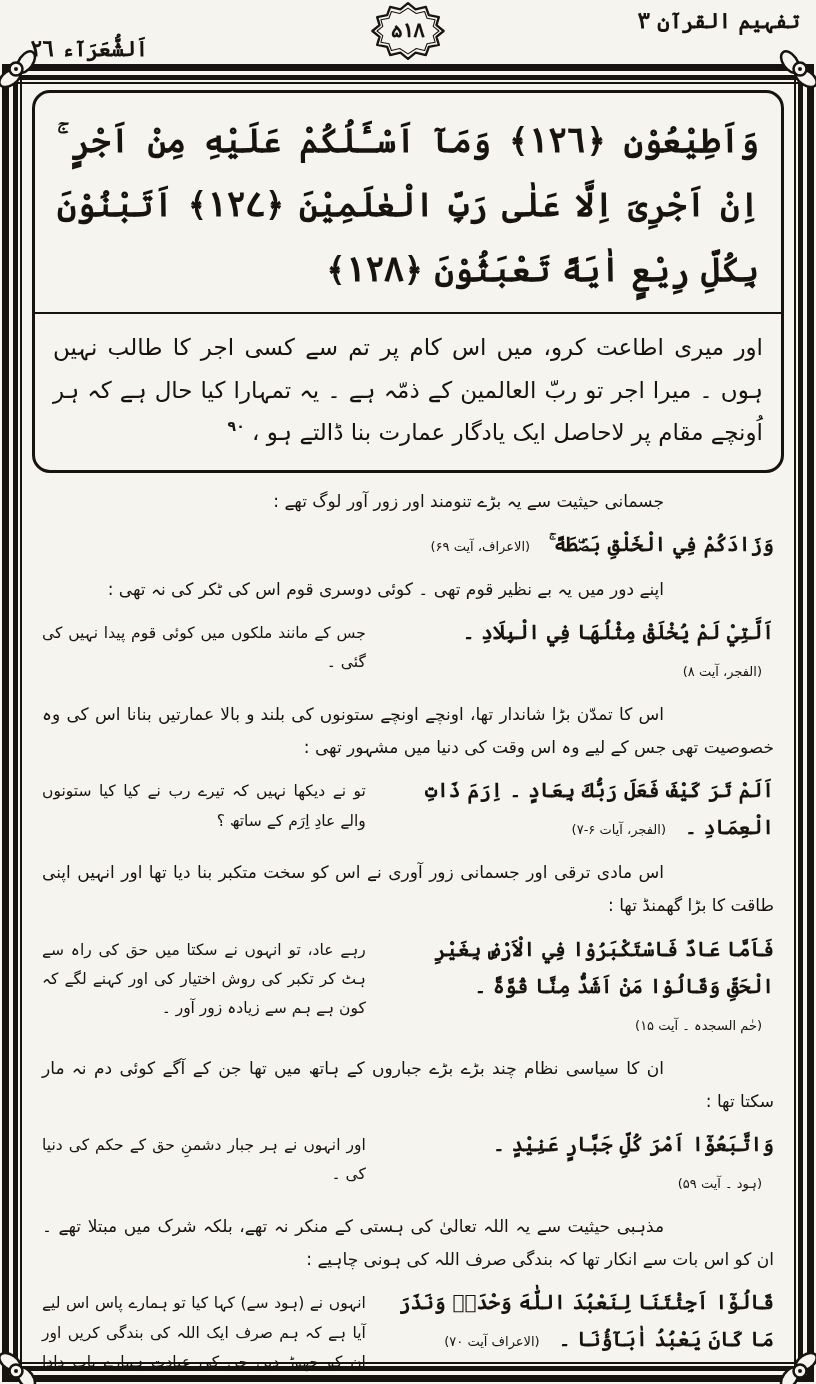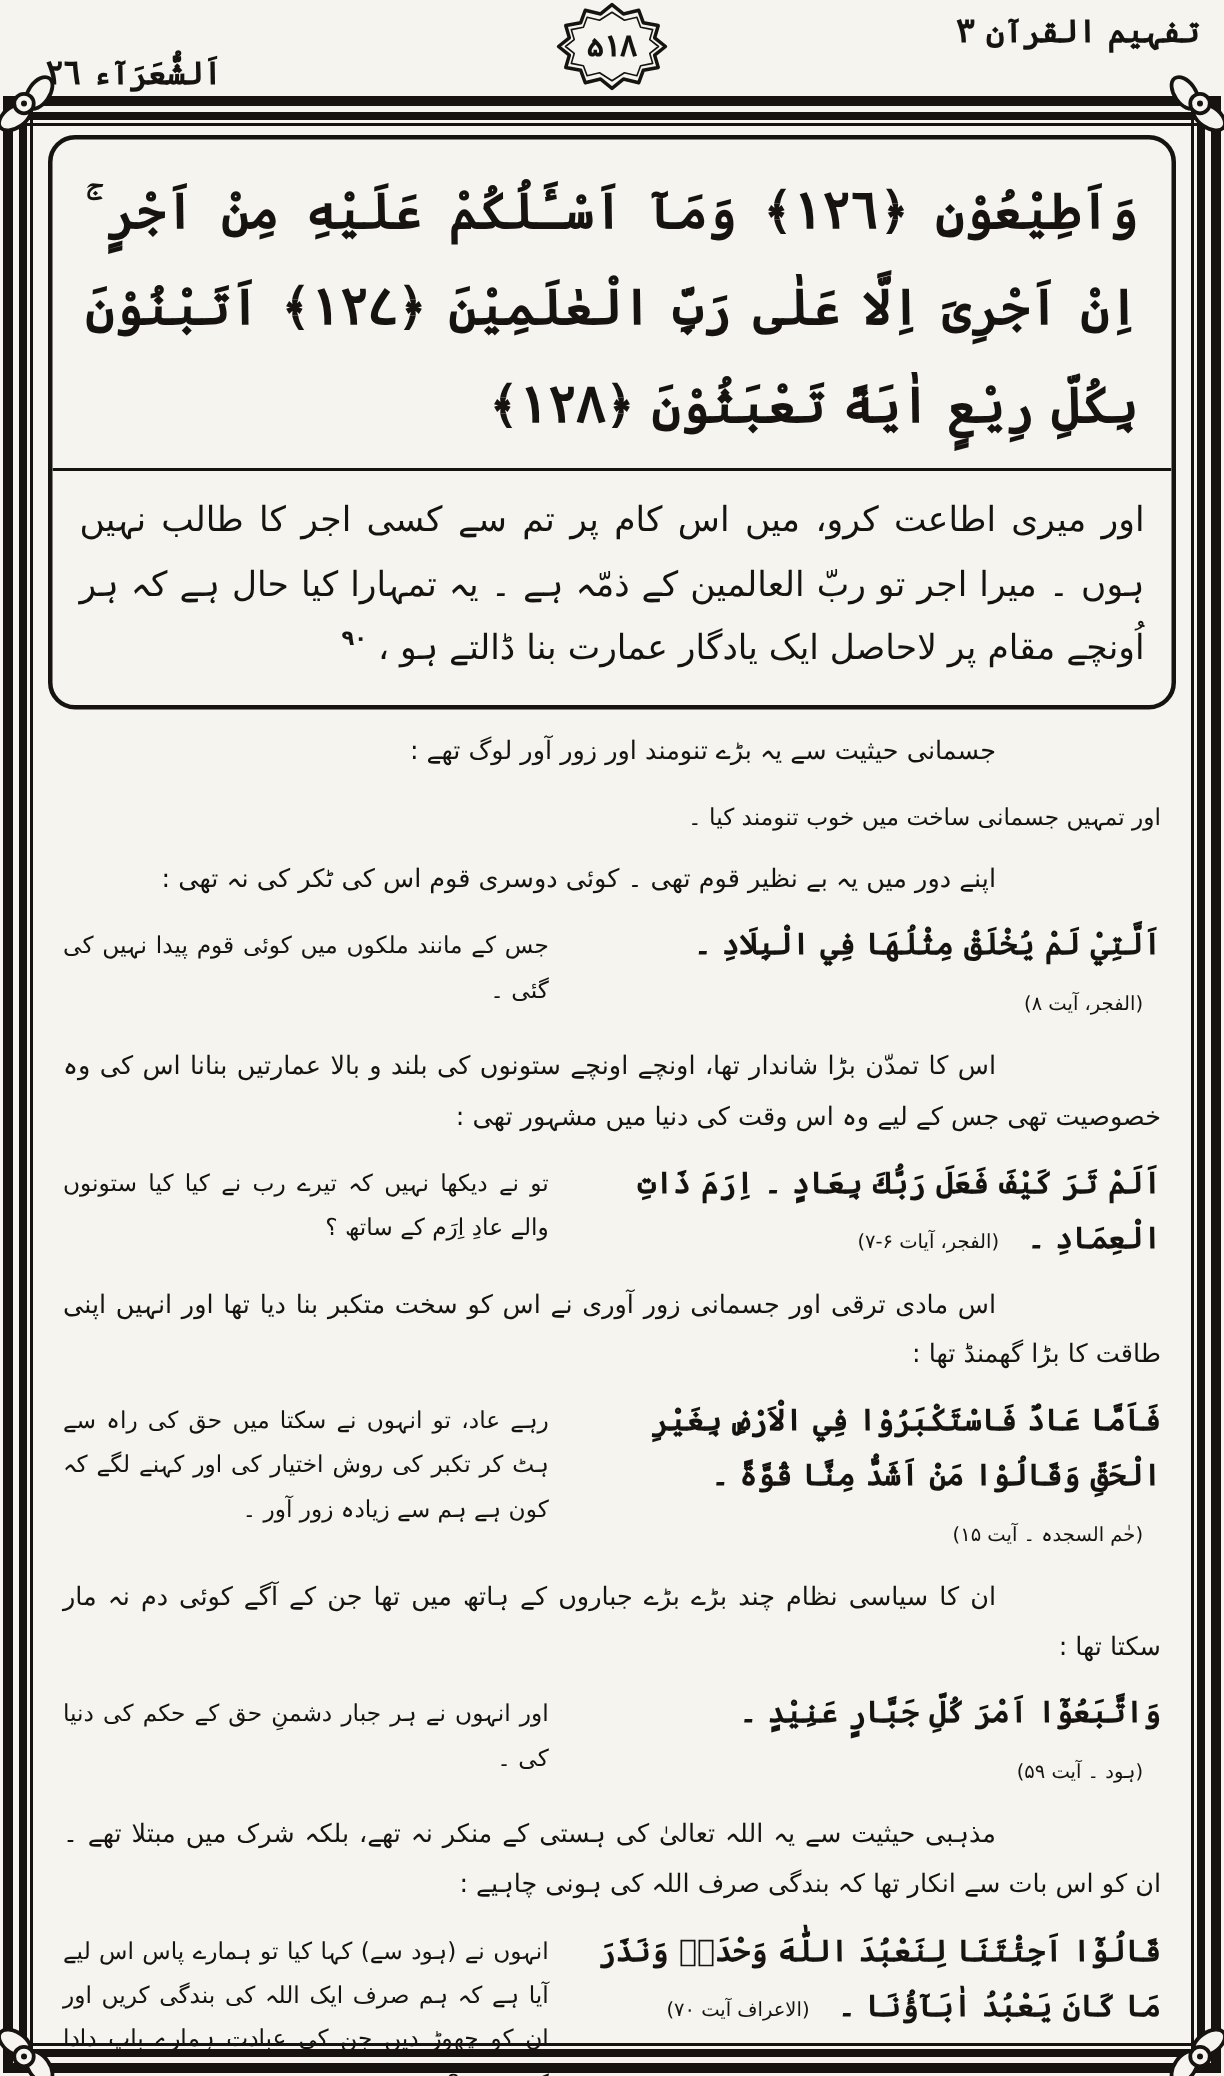--- a/index.html
+++ b/index.html
@@ -149,21 +149,24 @@
       <span>اور میری اطاعت کرو، میں اس کام پر تم سے کسی اجر کا طالب نہیں ہوں ۔ میرا اجر تو ربّ العالمین کے ذمّہ ہے ۔ یہ تمہارا کیا حال ہے کہ ہر اُونچے مقام پر لاحاصل ایک یادگار عمارت بنا ڈالتے ہو ،</span>
       <sup class="fn-sup">۹۰</sup>
     </div>
   </div>
 
   <div class="commentary">
 
     <div class="c-para">جسمانی حیثیت سے یہ بڑے تنومند اور زور آور لوگ تھے :</div>
 
     <div class="c-quote">
-      <div class="q-ur">اور تمہیں جسمانی ساخت میں خوب تنومند کیا ۔</div>
+      <div class="q-ar">
+        <span>وَزَادَكُمْ فِي الْخَلْقِ بَصْۜطَةً ۚ</span>
+        <span class="q-ref">(الاعراف، آیت ۶۹)</span>
+      </div>
     </div>
 
     <div class="c-para">اپنے دور میں یہ بے نظیر قوم تھی ۔ کوئی دوسری قوم اس کی ٹکر کی نہ تھی :</div>
 
     <div class="c-quote">
       <div class="q-ar">
         <span>اَلَّتِيْ لَمْ يُخْلَقْ مِثْلُهَا فِي الْبِلَادِ ۔</span>
         <span class="q-ref">(الفجر، آیت ۸)</span>
       </div>
       <div class="q-ur">جس کے مانند ملکوں میں کوئی قوم پیدا نہیں کی گئی ۔</div>

